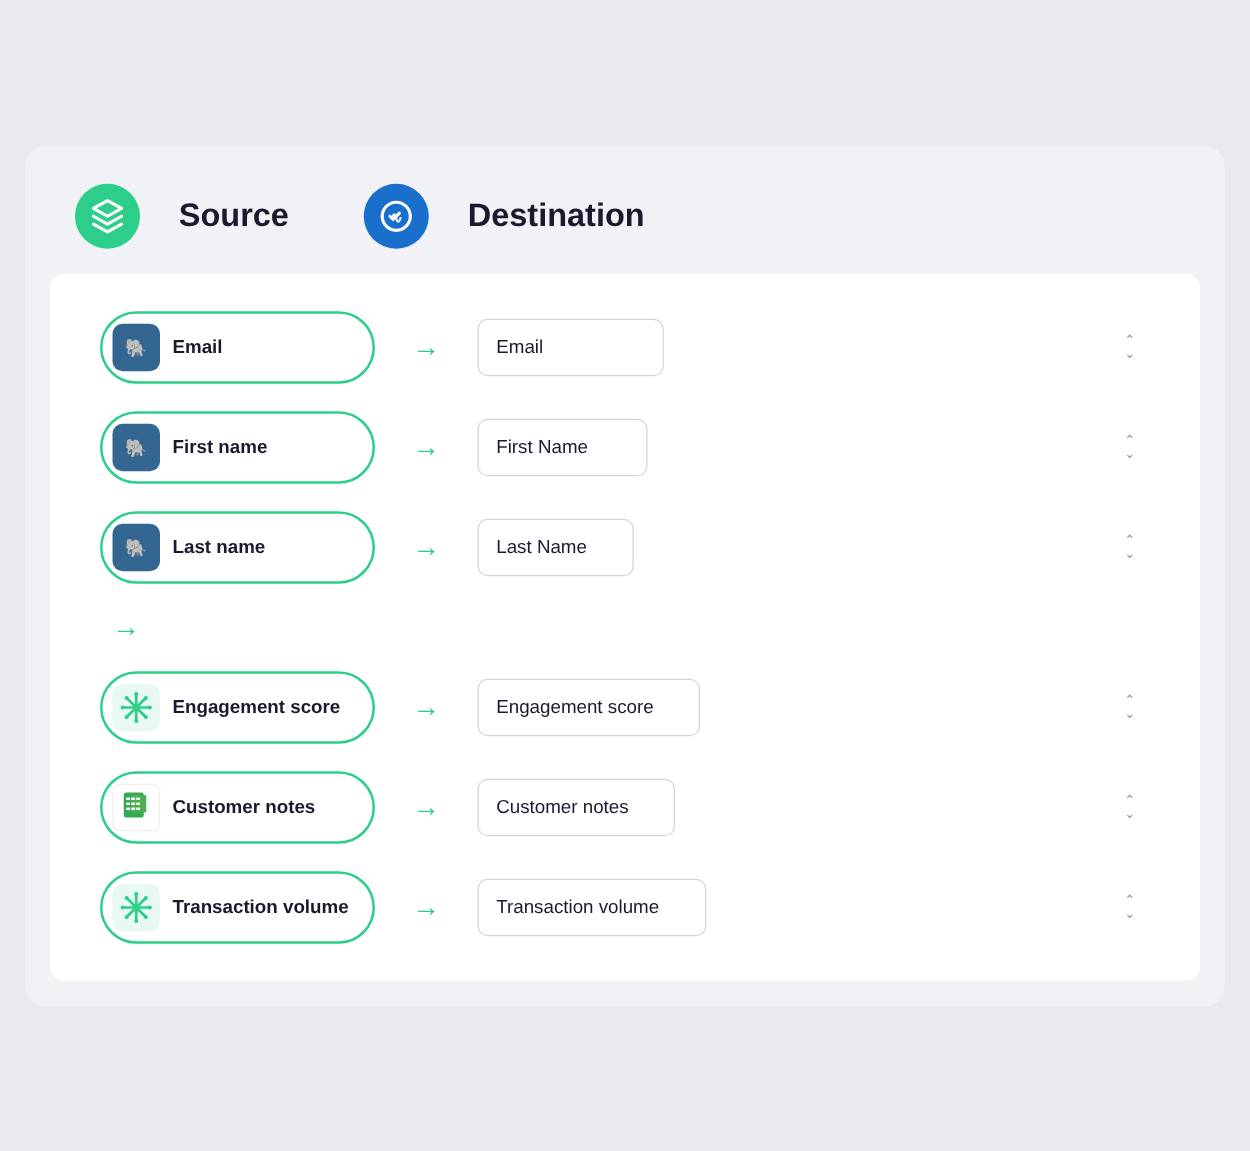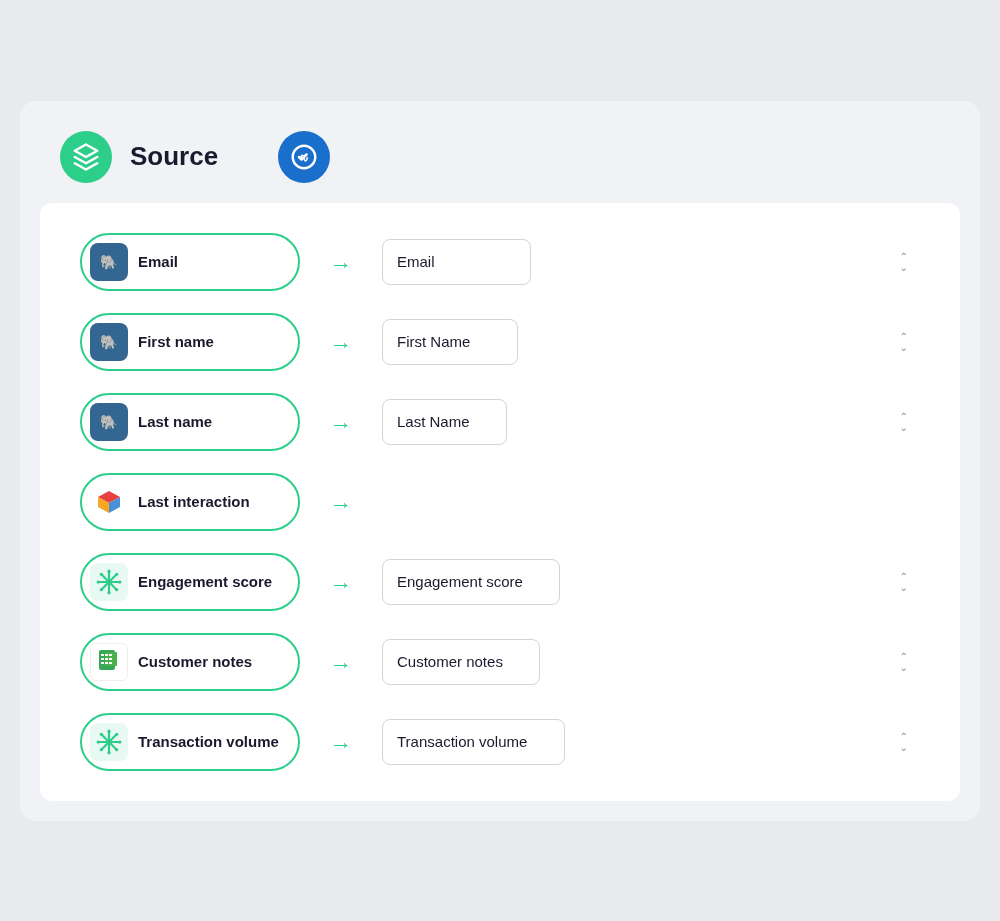--- a/index.html
+++ b/index.html
@@ -20,21 +20,21 @@
     }
     .header {
       display: flex;
       align-items: center;
       gap: 60px;
       padding: 10px 20px 20px 20px;
     }
     .header-source, .header-dest {
       display: flex;
       align-items: center;
-      gap: 18px;
+      gap: 31px;
     }
     .header-logo {
       width: 52px;
       height: 52px;
       border-radius: 50%;
       display: flex;
       align-items: center;
       justify-content: center;
     }
     .header-logo.green { background: #2dce89; }
@@ -146,20 +146,21 @@
       <span class="header-title">Source</span>
     </div>
     <div class="header-dest">
       <div class="header-logo blue">
         <svg viewBox="0 0 24 24" xmlns="http://www.w3.org/2000/svg">
           <path d="M12 2C6.48 2 2 6.48 2 12s4.48 10 10 10 10-4.48 10-10S17.52 2 12 2zm0 18c-4.42 0-8-3.58-8-8s3.58-8 8-8 8 3.58 8 8-3.58 8-8 8z" fill="white"></path>
           <path d="M8 12l2 2 4-4" stroke="white" stroke-width="2" fill="none" stroke-linecap="round" stroke-linejoin="round"></path>
           <text x="12" y="16" text-anchor="middle" font-size="10" font-weight="bold" fill="white">∿</text>
         </svg>
       </div>
+      <span class="header-title">Destination</span>
     </div>
   </div>
 
   <div class="main-card">
 
   <div class="mapping-row">
         <div class="source-pill">
           <div class="pg-icon">
         <svg width="26" height="26" viewBox="0 0 24 24" fill="none" xmlns="http://www.w3.org/2000/svg">
           <rect width="24" height="24" rx="4" fill="#336791"></rect>
@@ -191,30 +192,20 @@
           <rect width="24" height="24" rx="4" fill="#336791"></rect>
           <text x="12" y="17" text-anchor="middle" font-size="13" font-weight="bold" fill="white">🐘</text>
         </svg>
       </div>
           <span class="pill-label">Last name</span>
         </div>
         <span class="arrow">→</span>
         <div class="select-wrapper"><select class="dest-select"><option value="Last Name">Last Name</option><option value="Surname">Surname</option></select></div>
       </div>
       <div class="mapping-row">
-        <div class="source-pill">
-          <div class="pill-icon" style="background:white;">
-        <svg width="30" height="30" viewBox="0 0 30 30" xmlns="http://www.w3.org/2000/svg">
-          <polygon points="15,4 26,10 15,16 4,10" fill="#e84040"></polygon>
-          <polygon points="4,10 15,16 15,26 4,20" fill="#f5a623"></polygon>
-          <polygon points="26,10 15,16 15,26 26,20" fill="#4a90d9"></polygon>
-        </svg>
-      </div>
-          <span class="pill-label">Last interaction</span>
-        </div>
         <span class="arrow">→</span>
       </div>
       <div class="mapping-row">
         <div class="source-pill">
           <div class="pill-icon" style="background:#e8f8f2; border-radius:8px;">
         <svg width="26" height="26" viewBox="0 0 24 24" fill="#2dce89" xmlns="http://www.w3.org/2000/svg">
           <line x1="12" y1="2" x2="12" y2="22" stroke="#2dce89" stroke-width="2" stroke-linecap="round"></line>
           <line x1="2" y1="12" x2="22" y2="12" stroke="#2dce89" stroke-width="2" stroke-linecap="round"></line>
           <line x1="4.93" y1="4.93" x2="19.07" y2="19.07" stroke="#2dce89" stroke-width="2" stroke-linecap="round"></line>
           <line x1="19.07" y1="4.93" x2="4.93" y2="19.07" stroke="#2dce89" stroke-width="2" stroke-linecap="round"></line>

